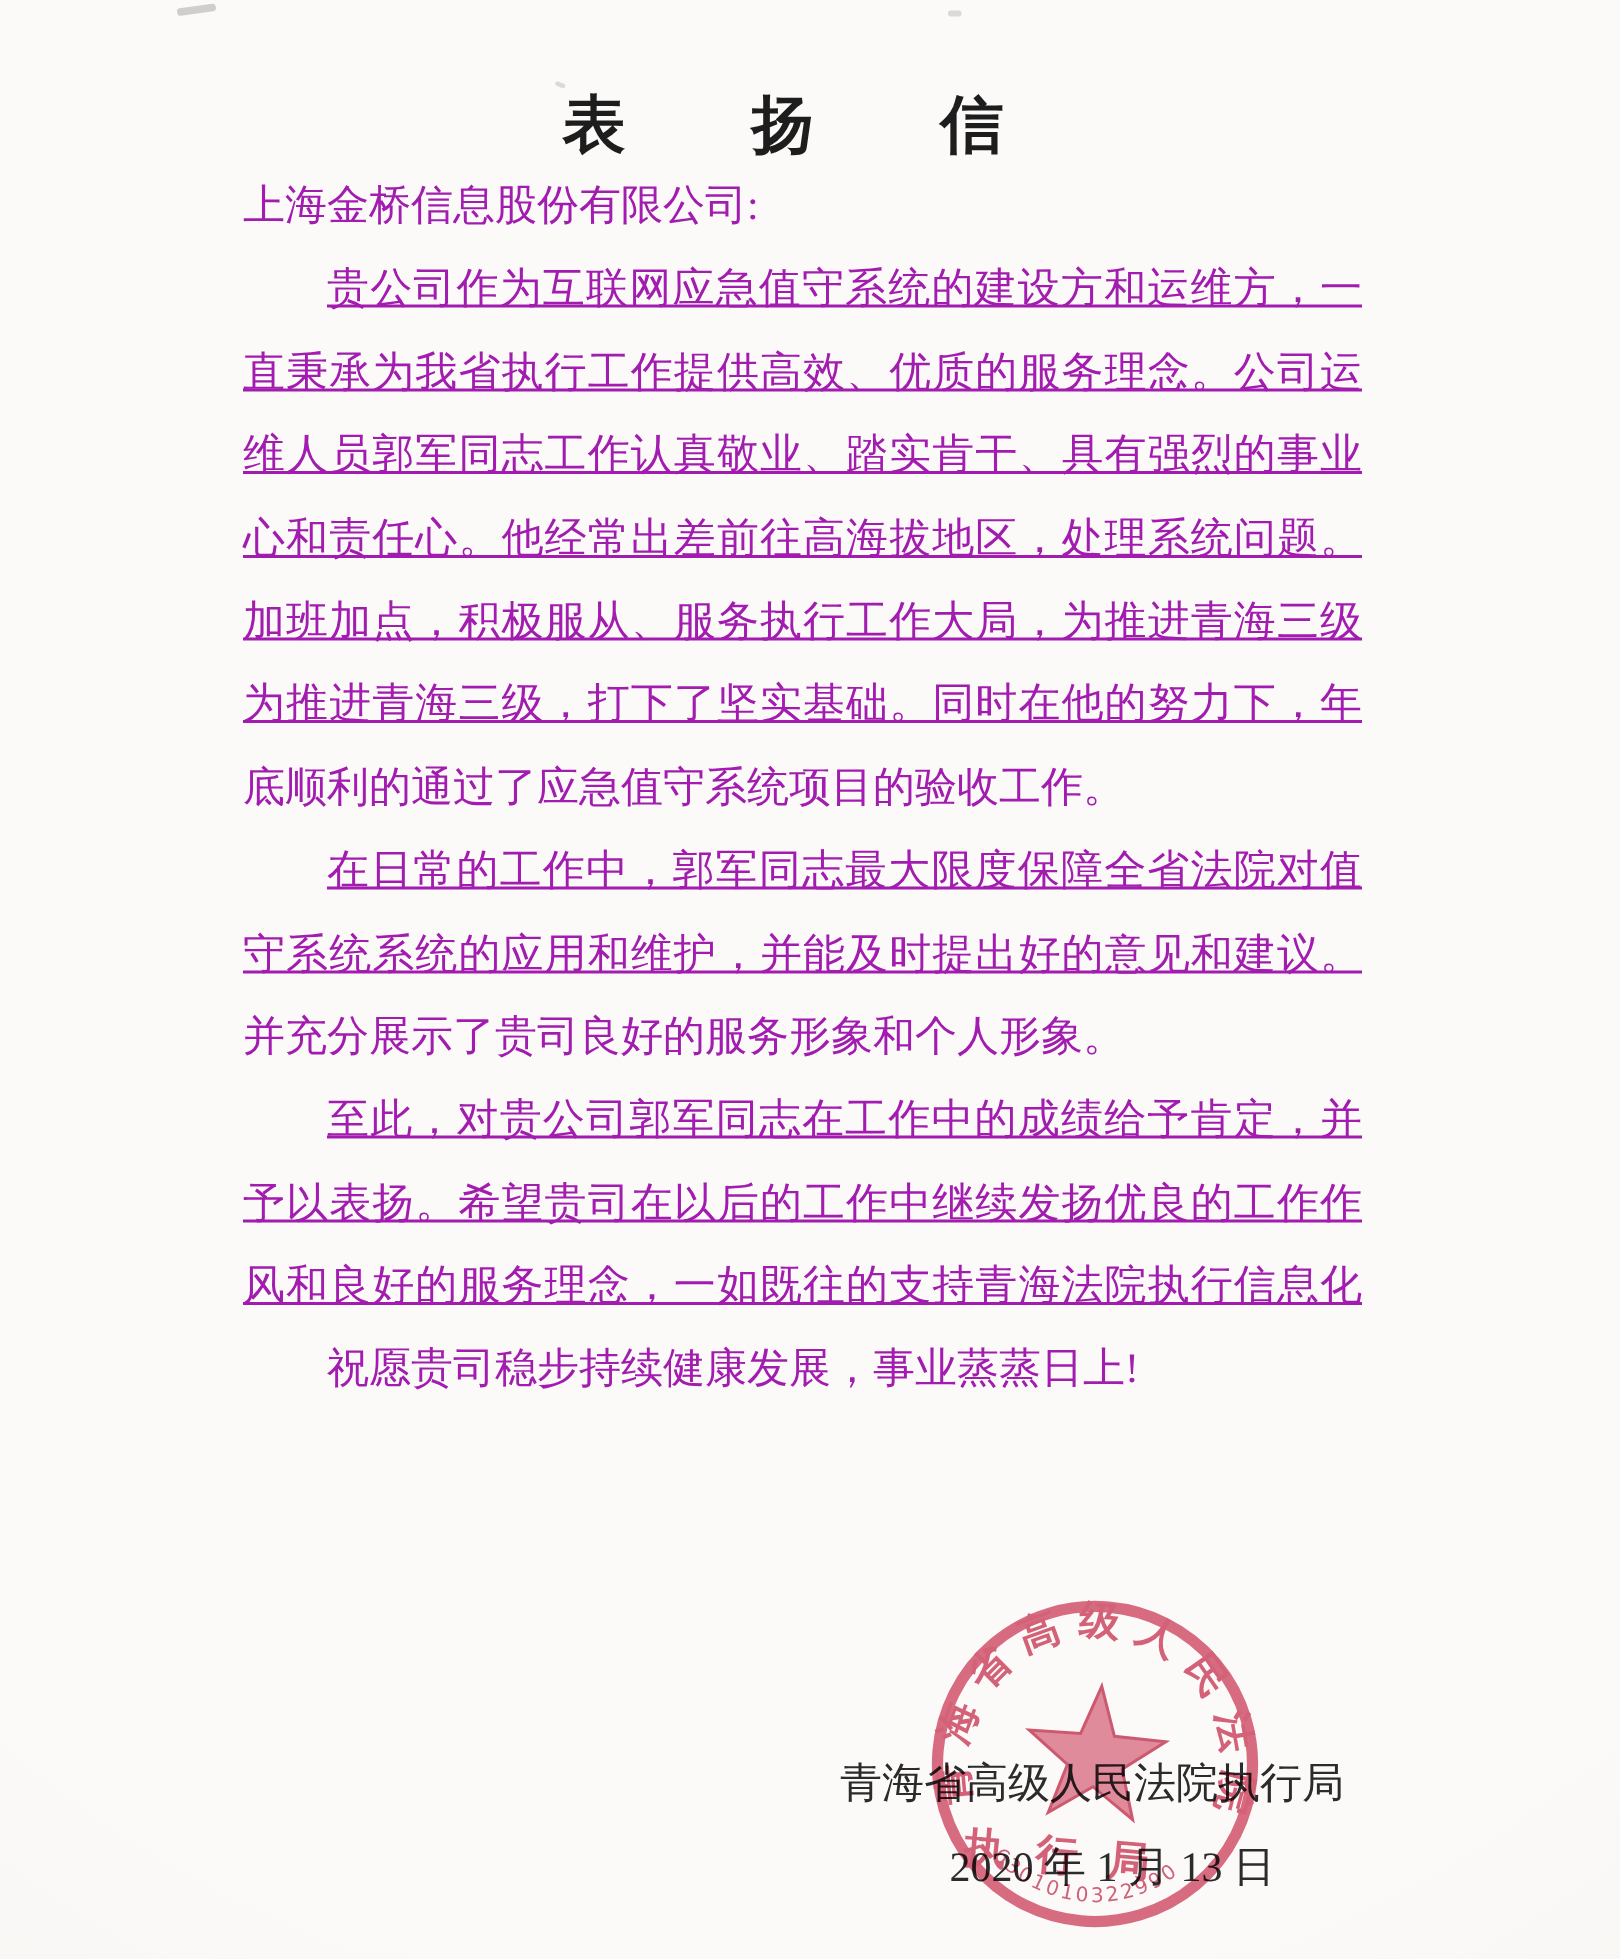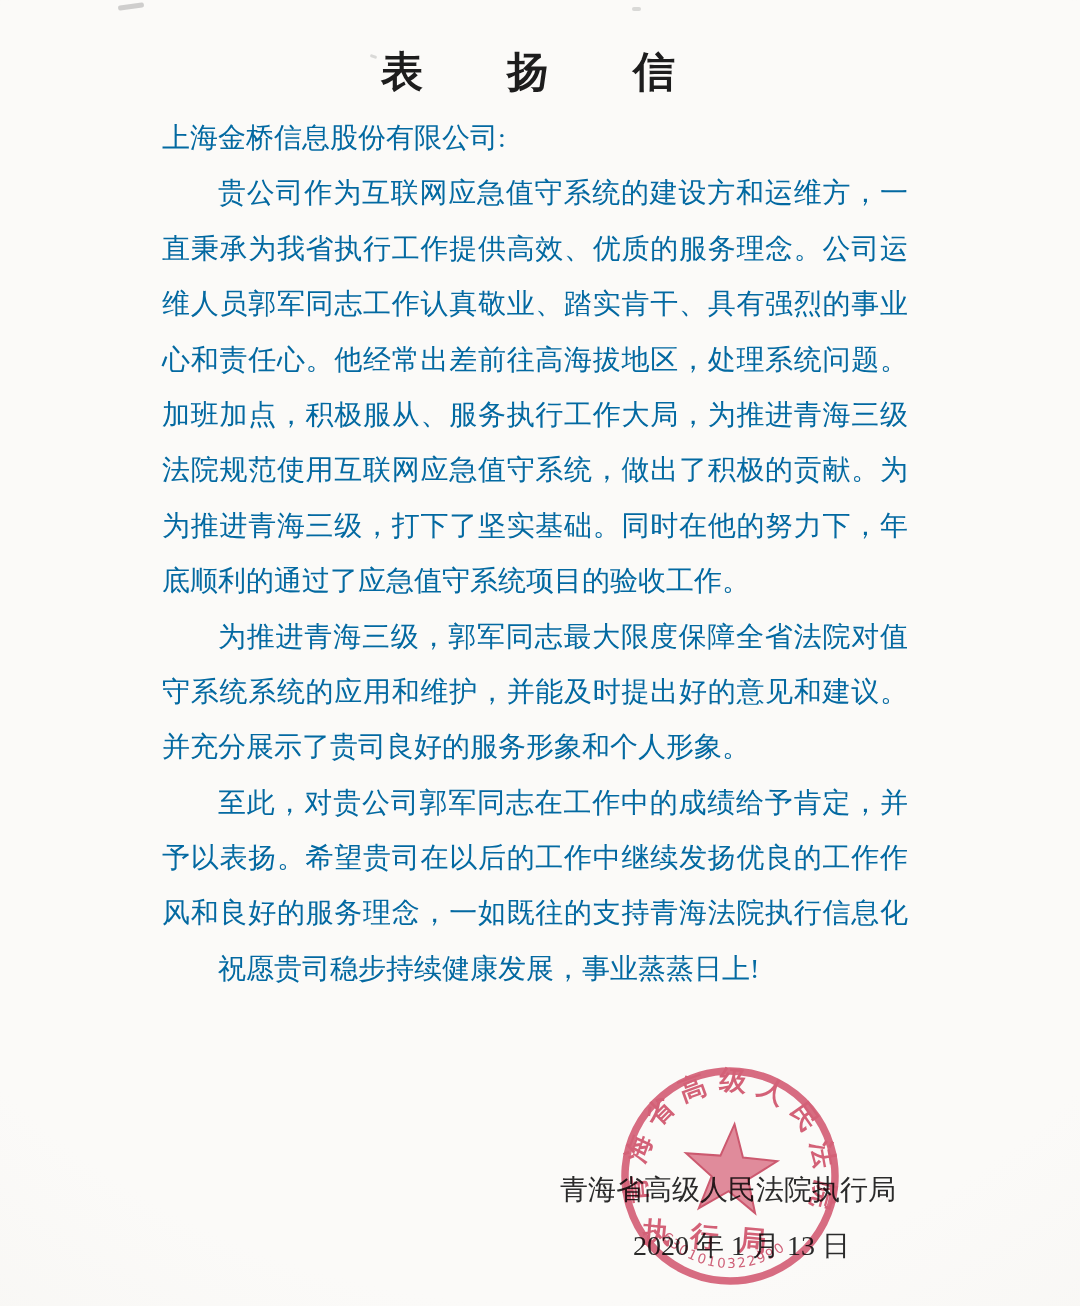--- a/index.html
+++ b/index.html
@@ -7,21 +7,21 @@
     width:1080px;height:1306px;
     position:relative;overflow:hidden;
     background:
       radial-gradient(130% 105% at 50% 42%, #fbfaf8 55%, #f2f1ed 100%),
       #f6f5f2;
     font-family:"Liberation Serif","DejaVu Serif",serif;
     color:#2b2b2b;
   }
   .page{position:absolute;inset:0;}
   .title{
-    margin:4px;
+    margin:16px;
     padding-top:44px;
     margin-left:64px;
     text-align:center;
     font-size:42px;
     line-height:48px;
     font-weight:bold;
     letter-spacing:84px;
     color:#1d1d1d;
     font-family:"Liberation Serif","DejaVu Serif",serif;
   }
@@ -29,24 +29,24 @@
     position:absolute;
     left:162px;top:110px;
     width:746px;
     box-sizing:border-box;
   }
   .line{
     font-size:28px;
     height:55.4px;
     line-height:55.4px;
     white-space:normal;
-    color:#0369a1;
+    color:#a21caf;
   }
   .ind{text-indent:56px;}
-  .jst{text-align:justify;text-align-last:justify;}
+  .jst{text-align:justify;text-align-last:justify;text-decoration:underline;}
   .signature-line{
     position:absolute;
     left:162px;top:1162px;
     width:746px;
     box-sizing:border-box;
     padding-right:12px;
     text-align:right;
     font-size:28px;line-height:55.4px;
     color:#2b2b2b;
   }
@@ -109,24 +109,23 @@
 
   <h1 class="title">表扬信</h1>
 
   <div class="body-block">
     <div class="line">上海金桥信息股份有限公司:</div>
     <div class="line ind jst">贵公司作为互联网应急值守系统的建设方和运维方，一</div>
     <div class="line jst">直秉承为我省执行工作提供高效、优质的服务理念。公司运</div>
     <div class="line jst">维人员郭军同志工作认真敬业、踏实肯干、具有强烈的事业</div>
     <div class="line jst">心和责任心。他经常出差前往高海拔地区，处理系统问题。</div>
     <div class="line jst">加班加点，积极服从、服务执行工作大局，为推进青海三级</div>
-    <div class="line jst">法院规范使用互联网应急值守系统，做出了积极的贡献。为</div>
     <div class="line jst">为推进青海三级，打下了坚实基础。同时在他的努力下，年</div>
     <div class="line">底顺利的通过了应急值守系统项目的验收工作。</div>
-    <div class="line ind jst">为推进青海三级，郭军同志最大限度保障全省法院对值</div>
+    <div class="line ind jst">在日常的工作中，郭军同志最大限度保障全省法院对值</div>
     <div class="line jst">守系统系统的应用和维护，并能及时提出好的意见和建议。</div>
     <div class="line">并充分展示了贵司良好的服务形象和个人形象。</div>
     <div class="line ind jst">至此，对贵公司郭军同志在工作中的成绩给予肯定，并</div>
     <div class="line jst">予以表扬。希望贵司在以后的工作中继续发扬优良的工作作</div>
     <div class="line jst">风和良好的服务理念，一如既往的支持青海法院执行信息化</div>
     <div class="line ind">祝愿贵司稳步持续健康发展，事业蒸蒸日上!</div>
   </div>
 
   <div class="signature-line">青海省高级人民法院执行局</div>
   <div class="date-line">2020 年 1 月 13 日</div>

